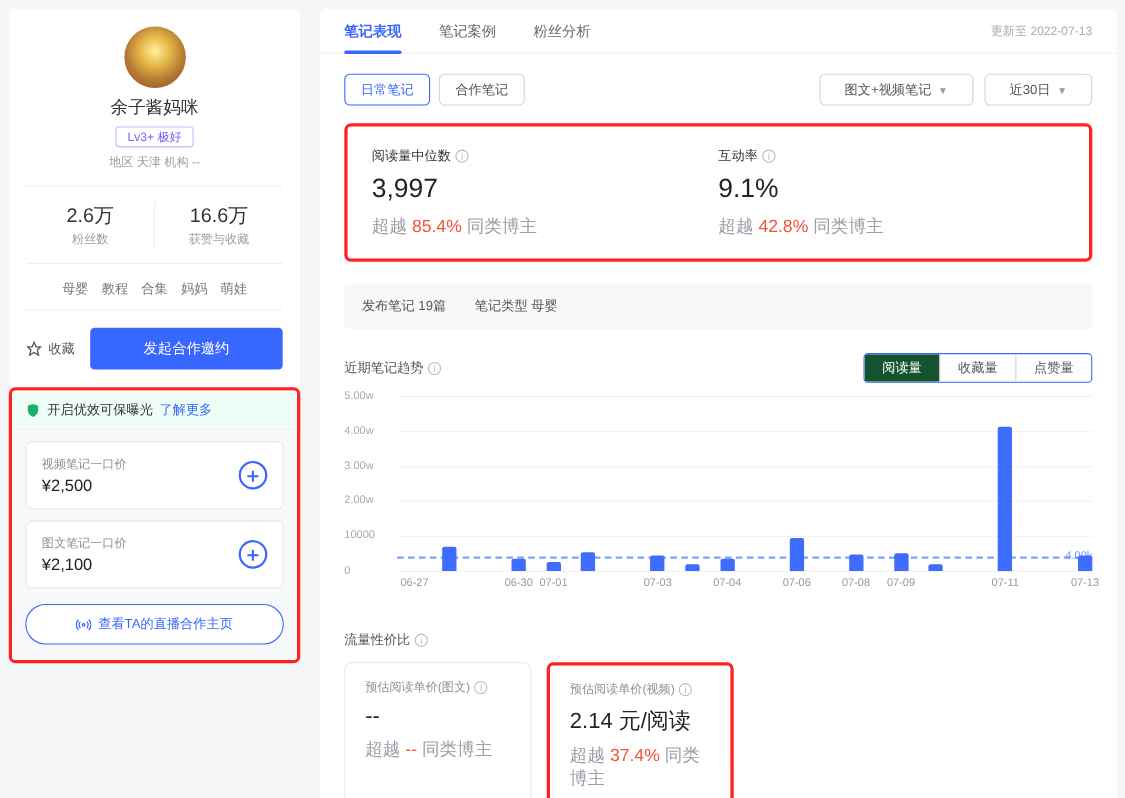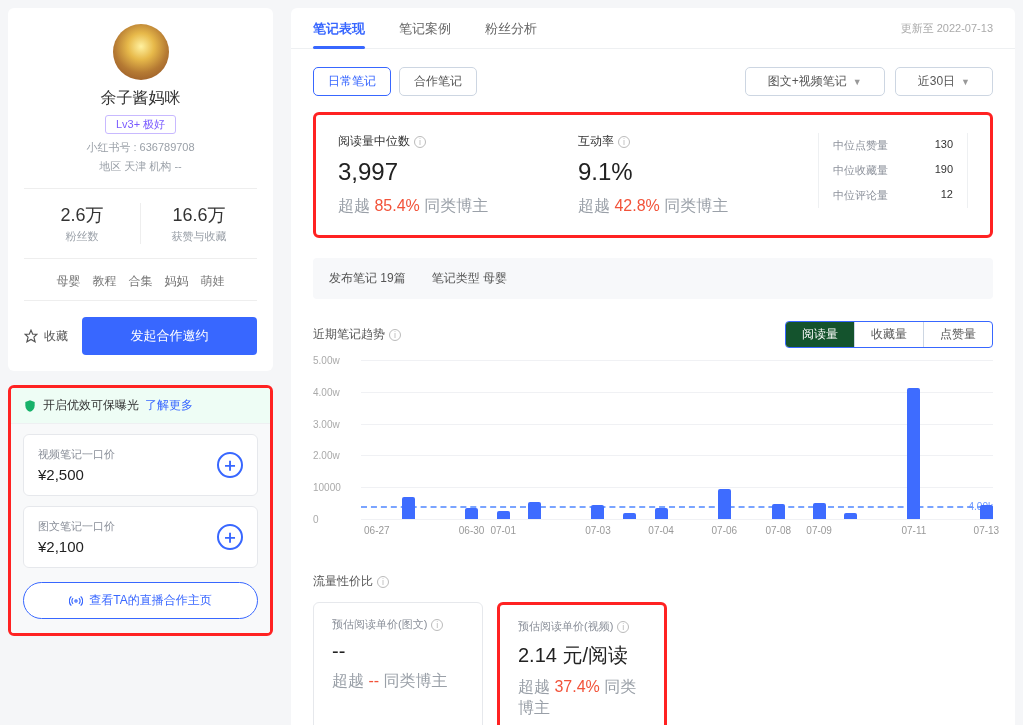--- a/index.html
+++ b/index.html
@@ -1,18 +1,18 @@
 <!DOCTYPE html>
 <html><head>
 <meta charset="utf-8">
 <style>
   *{box-sizing:border-box;margin:0;padding:0;}
   body{font-family:"PingFang SC","Microsoft YaHei",Arial,sans-serif;background:#f5f6f8;color:#333;font-size:13px;width:1023px;}
   .layout{display:flex;align-items:flex-start;gap:18px;padding:8px;}
-  .left{width:265px;display:flex;flex-direction:column;gap:14px;}
+  .left{width:265px;display:flex;flex-direction:column;}
   .card{background:#fff;border-radius:6px;}
   
   .profile{padding:16px;text-align:center;}
   .avatar{width:56px;height:56px;border-radius:50%;margin:0 auto 8px;background:radial-gradient(circle at 50% 40%,#fff1a0 0%,#e7b94a 30%,#b57a33 60%,#8b4a24 100%);}
   .name{font-size:16px;color:#333;margin-bottom:6px;}
   .badge{display:inline-block;color:#7a5bff;font-size:11px;border:1px solid #c8b9ff;padding:1px 10px;border-radius:3px;margin-bottom:6px;}
   .meta{color:#9aa0a8;font-size:11px;margin-bottom:4px;}
   .counters{display:flex;border-top:1px solid #eee;margin-top:14px;padding-top:14px;}
   .counters>div{flex:1;}
   .counters .num{font-size:18px;color:#333;}
@@ -88,21 +88,20 @@
 </head>
 <body>
 
 <div class="layout">
 
   <div class="left">
     <div class="card profile">
       <div class="avatar"></div>
       <div class="name">余子酱妈咪</div>
       <span class="badge">Lv3+ 极好</span>
-      <div class="meta">小红书号 : 636789708</div>
       <div class="meta">地区 天津    机构 --</div>
       <div class="counters">
         <div>
           <div class="num">2.6万</div>
           <div class="lbl">粉丝数</div>
         </div>
         <div>
           <div class="num">16.6万</div>
           <div class="lbl">获赞与收藏</div>
         </div>
@@ -192,34 +191,20 @@
           <div class="stats">
             <div class="stat-block">
               <div class="ttl"><span>阅读量中位数</span><span class="hint">i</span></div>
               <div class="big">3,997</div>
               <div class="cmp"><span>超越</span> <b>85.4%</b> <span>同类博主</span></div>
             </div>
             <div class="stat-block">
               <div class="ttl"><span>互动率</span><span class="hint">i</span></div>
               <div class="big">9.1%</div>
               <div class="cmp"><span>超越</span> <b>42.8%</b> <span>同类博主</span></div>
-            </div>
-            <div class="mid-list">
-              <div>
-                  <span>中位点赞量</span>
-                  <span>130</span>
-                </div>
-              <div>
-                  <span>中位收藏量</span>
-                  <span>190</span>
-                </div>
-              <div>
-                  <span>中位评论量</span>
-                  <span>12</span>
-                </div>
             </div>
           </div>
         </div>
 
         <div class="meta-strip">
           <span>发布笔记 19篇</span>
           <span>笔记类型 母婴</span>
         </div>
 
         <div class="section-head">

